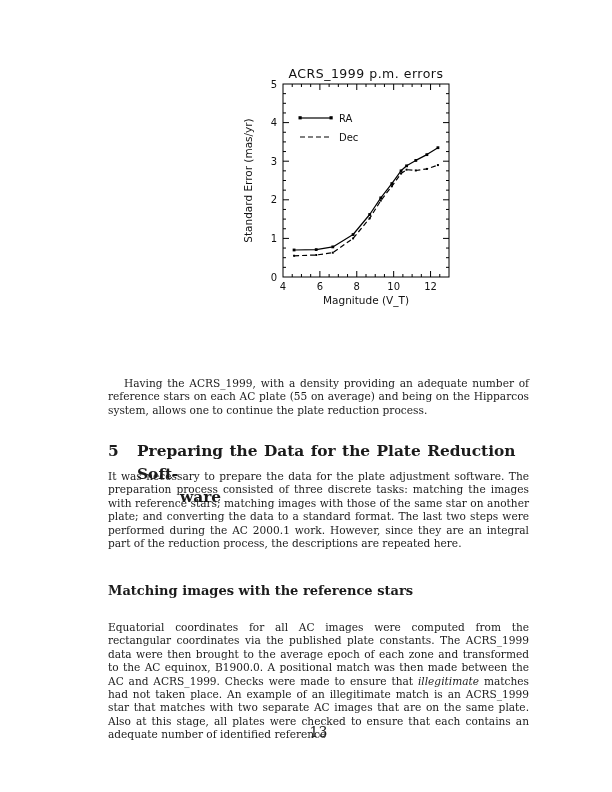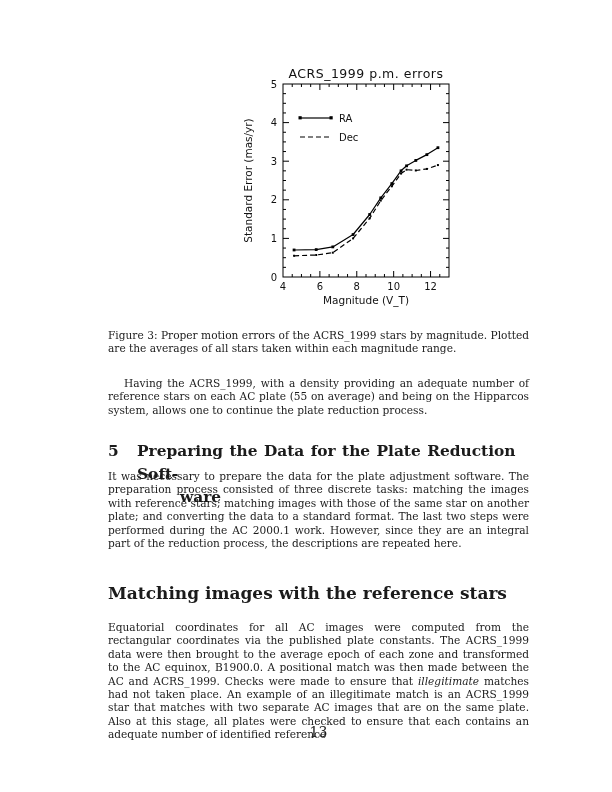--- a/index.html
+++ b/index.html
@@ -8,21 +8,21 @@
   .textblock{position:absolute;left:108px;width:421px;}
   .body-text{font-size:10.6px;line-height:13.4px;text-align:justify;}
   .indent{text-indent:16px;}
   .caption{top:329px;}
   .para-having{top:377px;}
   .section-heading{top:440px;font-size:15.4px;font-weight:bold;line-height:23px;
                    padding-left:29px;box-sizing:border-box;word-spacing:1px;}
   .section-num{position:absolute;left:0;top:0;}
   .h-line2{display:block;margin-left:43px;}
   .para-intro{top:470px;}
-  .subsection-heading{top:583px;font-size:17px;font-weight:bold;}
+  .subsection-heading{top:583px;font-size:13px;font-weight:bold;}
   .para-matching{top:621px;}
   .page-number{top:724px;text-align:center;font-size:14px;}
   .chart{position:absolute;left:240px;top:60px;width:290px;height:250px;}
   .chart text{font-family:"DejaVu Sans", sans-serif;fill:#111;}
   .chart .tick{font-size:10px;}
   .chart .clabel{font-size:10.5px;}
   .chart .ctitle{font-size:12.5px;letter-spacing:0.5px;}
 </style>
 </head>
 <body>
@@ -144,21 +144,20 @@
       <rect x="128.68888888888887" y="157.328" width="2" height="2" fill="#000000"></rect>
       <rect x="139.7555555555556" y="139.572" width="2" height="2" fill="#000000"></rect>
       <rect x="150.82222222222222" y="125.28999999999999" width="2" height="2" fill="#000000"></rect>
       <rect x="160.04444444444445" y="112.55199999999999" width="2" height="2" fill="#000000"></rect>
       <rect x="165.57777777777778" y="108.69200000000001" width="2" height="2" fill="#000000"></rect>
       <rect x="174.79999999999998" y="109.46400000000001" width="2" height="2" fill="#000000"></rect>
       <rect x="185.86666666666667" y="107.92000000000002" width="2" height="2" fill="#000000"></rect>
       <rect x="196.93333333333334" y="104.06" width="2" height="2" fill="#000000"></rect>
     </svg>
 
-  <div class="textblock body-text caption">Figure 3: Proper motion errors of the ACRS_1999 stars by magnitude. Plotted are the averages of all stars taken within each magnitude range.</div>
 
   <div class="textblock body-text indent para-having">Having the ACRS_1999, with a density providing an adequate number of reference stars on each AC plate (55 on average) and being on the Hipparcos system, allows one to continue the plate reduction process.</div>
 
   <div class="textblock section-heading">
     <span class="section-num">5</span><span>Preparing the Data for the Plate Reduction Soft-</span><span class="h-line2">ware</span>
   </div>
 
   <div class="textblock body-text para-intro">It was necessary to prepare the data for the plate adjustment software. The preparation process consisted of three discrete tasks: matching the images with reference stars; matching images with those of the same star on another plate; and converting the data to a standard format. The last two steps were performed during the AC 2000.1 work. However, since they are an integral part of the reduction process, the descriptions are repeated here.</div>
 
   <div class="textblock subsection-heading">Matching images with the reference stars</div>

